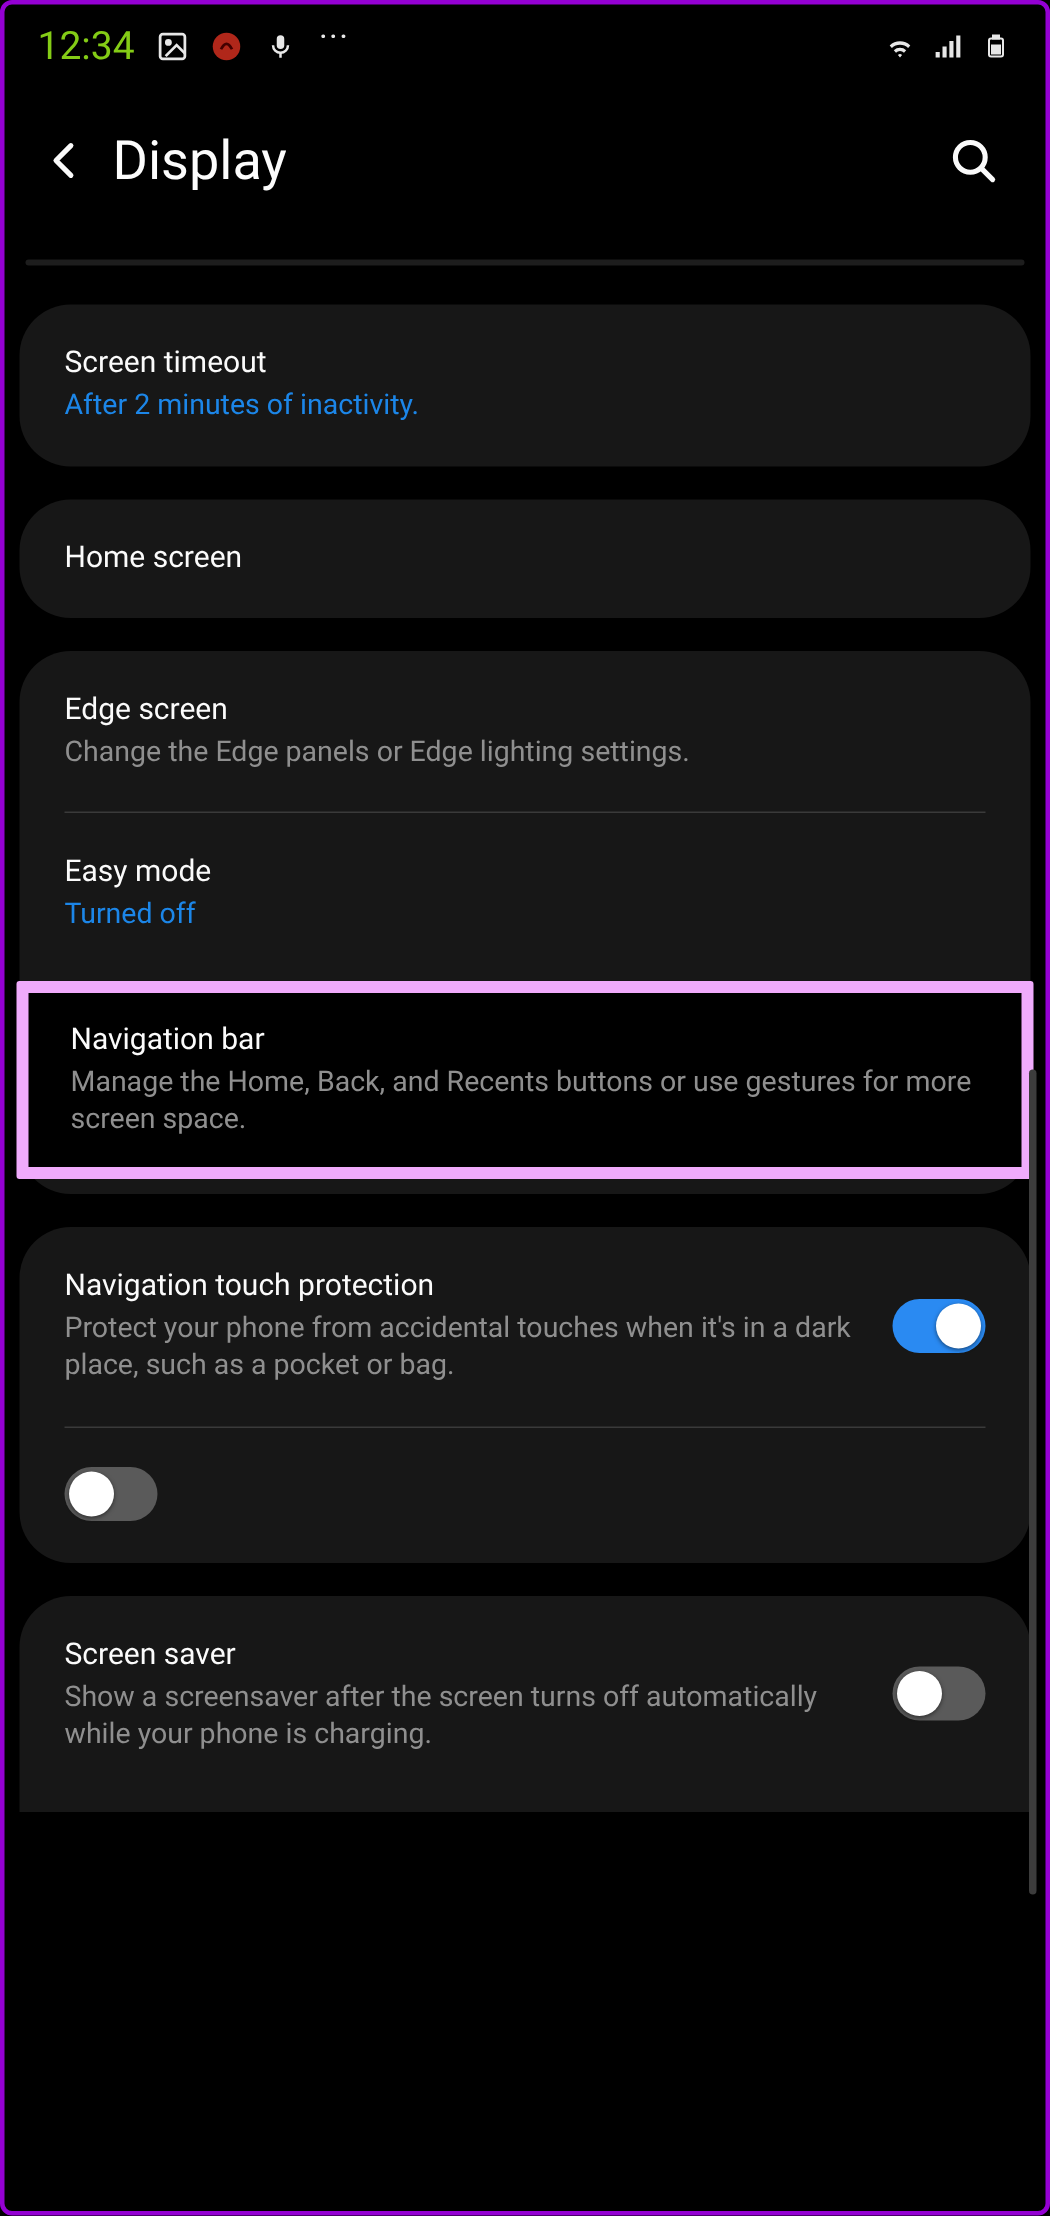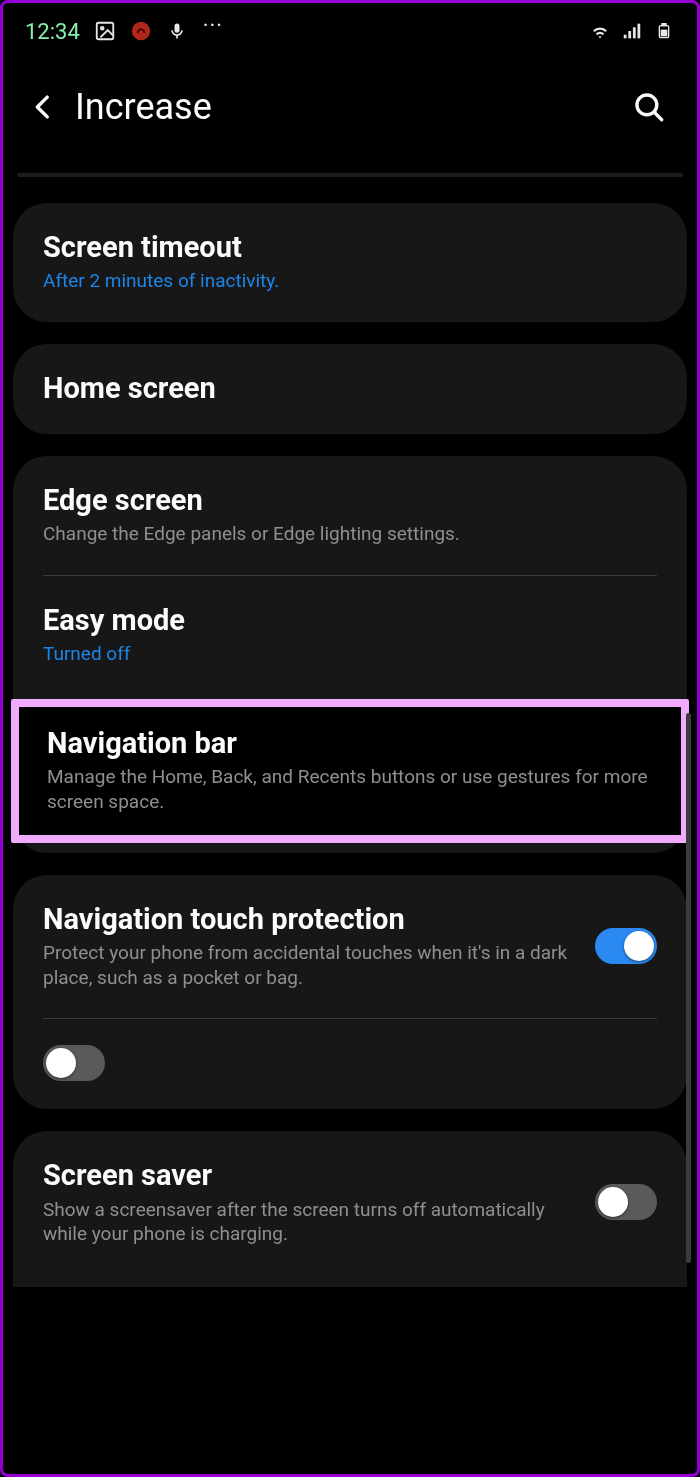--- a/index.html
+++ b/index.html
@@ -15,21 +15,21 @@
   }
   .status-bar {
     display: flex;
     justify-content: space-between;
     align-items: center;
     padding: 8px 22px 4px 22px;
     height: 52px;
   }
   .status-left { display: flex; align-items: center; gap: 14px; }
   .status-right { display: flex; align-items: center; gap: 10px; }
-  .time { font-size: 22px; font-weight: 400; color:#86efac; }
+  .time { font-size: 26px; font-weight: 400; color:#84cc16; }
   .sb-icon { width: 22px; height: 22px; display:inline-flex; align-items:center; justify-content:center; color:#e7e7e7; }
   .dots { font-size: 22px; letter-spacing:1px; line-height:0.5; position:relative; top:-6px;}
   .header {
     display: flex;
     align-items: center;
     padding: 28px 24px 36px 16px;
   }
   .back-btn { width:48px; height:48px; display:flex; align-items:center; justify-content:center; }
   .page-title { font-size: 36px; font-weight: 400; margin-left: 8px; color:#fcfcfc;}
   .search-btn { margin-left:auto; width:48px; height:48px; display:flex; align-items:center; justify-content:center;}
@@ -41,21 +41,21 @@
   }
   .card {
     background: #171717;
     border-radius: 34px;
     margin: 0 10px 22px 10px;
   }
   .item {
     padding: 26px 30px 28px 30px;
     position: relative;
   }
-  .item-title { font-size: 29px; font-weight: 700; color:#fbfbfb; line-height:1.25; }
+  .item-title { font-size: 20px; font-weight: 400; color:#fbfbfb; line-height:1.25; }
   .item-sub   { font-size: 19px; color:#8f8f8f; line-height:1.3; margin-top:4px; }
   .item-sub.blue { color:#1c86e8; }
   .divider { height:1px; background:#3a3a3a; margin: 0 30px; }
   .highlight {
     background:#000;
     border:8px solid #f0abfc;
     border-radius:2px;
     margin: 4px -2px;
     padding: 18px 28px 20px 28px;
   }
@@ -131,21 +131,21 @@
       </span>
     </div>
   </div>
 
   <div class="header">
     <div class="back-btn">
       <svg viewBox="0 0 24 24" width="34" height="34" fill="none" stroke="#fafafa" stroke-width="2.4" stroke-linecap="round" stroke-linejoin="round">
           <polyline points="15 5 8 12 15 19"></polyline>
         </svg>
     </div>
-    <div class="page-title">Increase</div>
+    <div class="page-title">Display</div>
     <div class="search-btn">
       <svg viewBox="0 0 24 24" width="34" height="34" fill="none" stroke="#fafafa" stroke-width="2.4" stroke-linecap="round">
           <circle cx="10.5" cy="10.5" r="7"></circle>
           <line x1="21" y1="21" x2="15.6" y2="15.6"></line>
         </svg>
     </div>
   </div>
 
   <div class="separator-line"></div>
 

